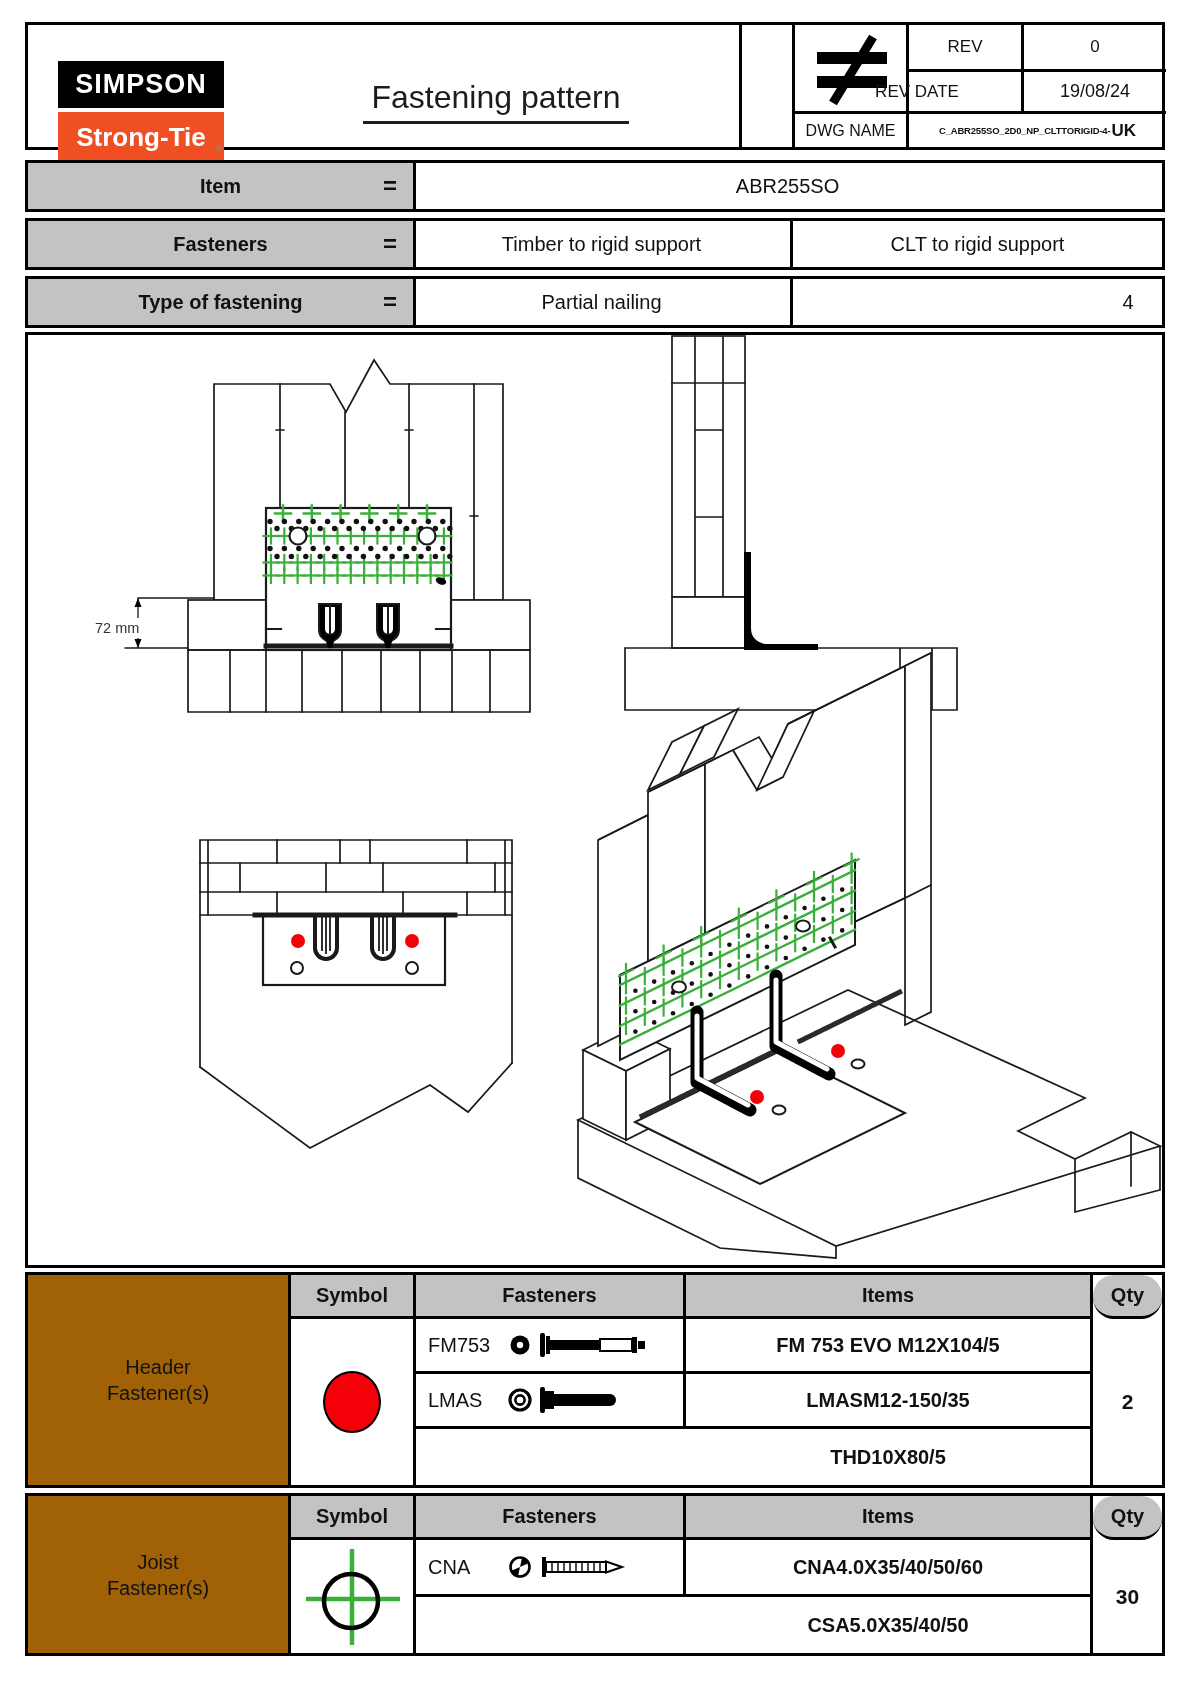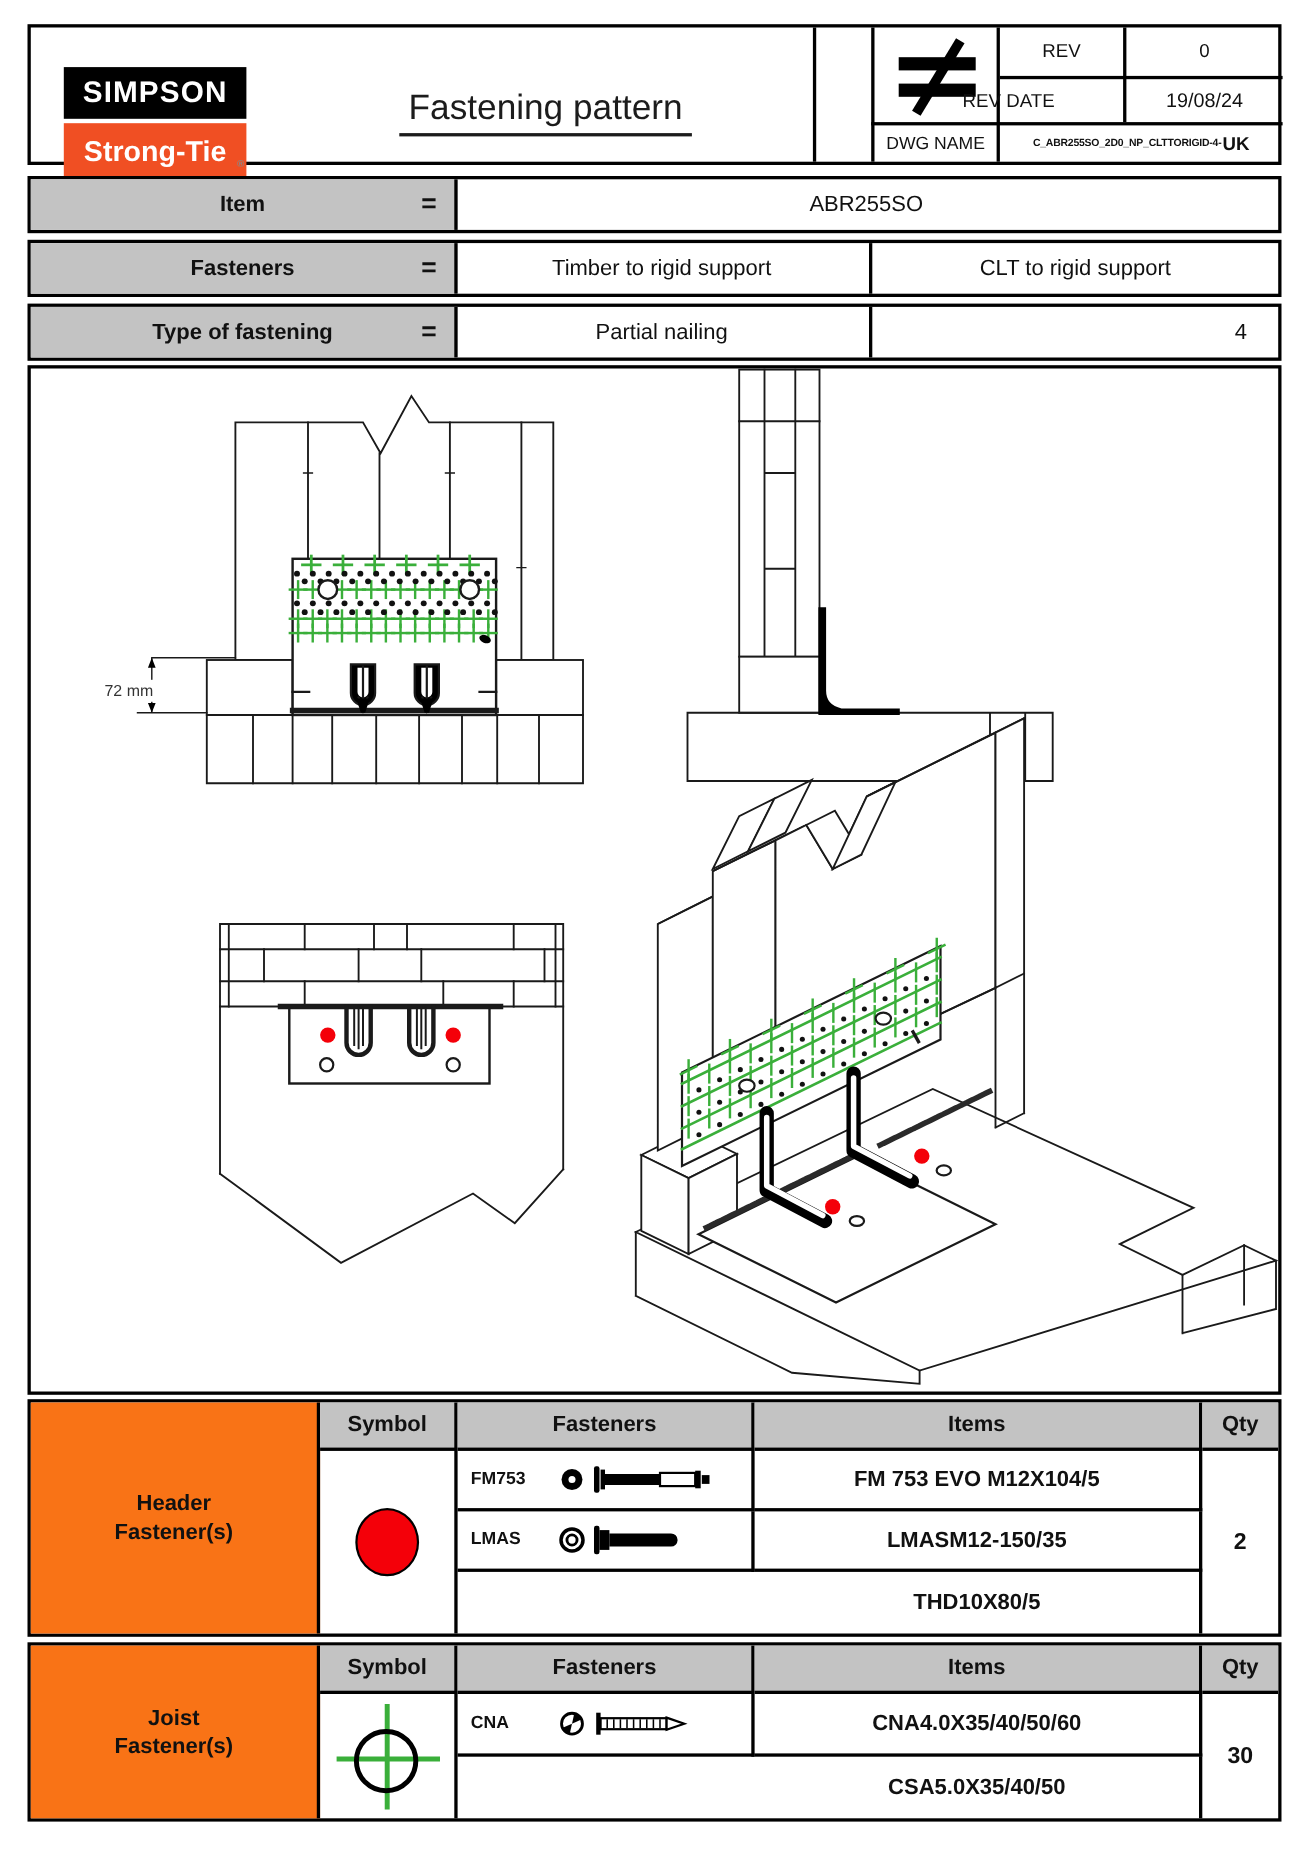--- a/index.html
+++ b/index.html
@@ -30,25 +30,25 @@
   .info-eq{position:absolute;right:16px;top:50%;transform:translateY(-50%);
            font-weight:900;font-size:24px;}
   .info-val{position:absolute;top:0;bottom:0;display:flex;align-items:center;
             justify-content:center;font-size:20px;}
   
   .ftable{left:25px;width:1140px;border:3px solid #000;box-sizing:border-box;
           display:grid;grid-template-columns:263px 125px 270px 407px auto;background:#fff;}
   .ftable .cell{border-right:3px solid #000;border-bottom:3px solid #000;
                 display:flex;align-items:center;justify-content:center;box-sizing:border-box;}
   .ftable .head{background:#c3c3c3;font-weight:bold;font-size:20px;}
-  .ftable .nr{border-right:none;}
+  .ftable .nr{border-right:none;border-radius:21px;}
   .ftable .nb{border-bottom:none;}
-  .group-cell{background:#f97316;font-weight:bold;font-size:20px;flex-direction:column;line-height:26px;}
+  .group-cell{background:#a16207;font-weight:normal;font-size:20px;flex-direction:column;line-height:26px;}
   .code-cell{justify-content:flex-start !important;padding-left:12px;gap:8px;}
-  .code{font-weight:bold;font-size:16px;width:72px;}
+  .code{font-weight:normal;font-size:20px;width:72px;}
   .item-cell{font-weight:bold;font-size:20px;}
   .qty-cell{font-weight:bold;font-size:21px;}
   .red-dot{width:54px;height:58px;background:#f40009;border:2.5px solid #000;border-radius:50%;}
   svg text{font-family:"Liberation Sans",sans-serif;}
 </style>
 </head>
 <body>
 
 <div class="sheet">
 

